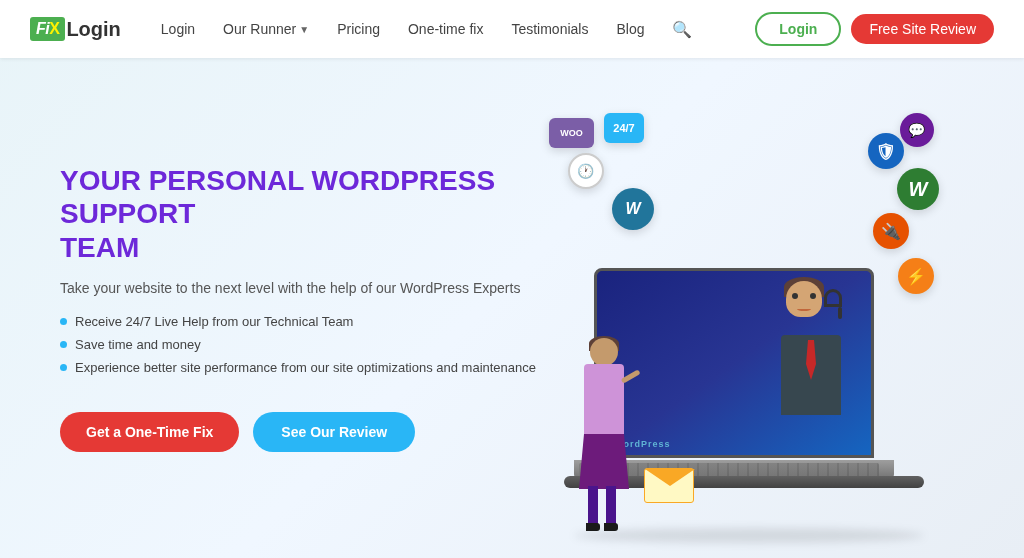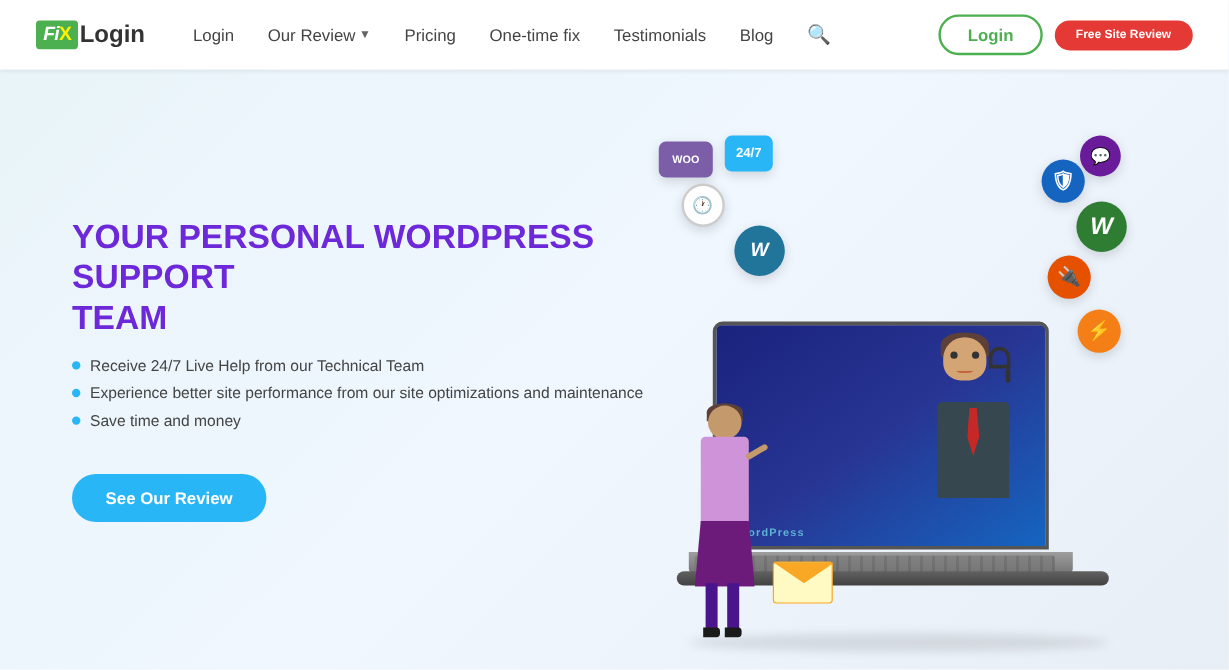--- a/index.html
+++ b/index.html
@@ -98,22 +98,22 @@
       font-weight: 600;
       cursor: pointer;
     }
 
     .btn-free-review {
       padding: 7px 18px;
       border: none;
       border-radius: 20px;
       background: #e53935;
       color: #fff;
-      font-size: 10px;
-      font-weight: 700;
+      font-size: 14px;
+      font-weight: 400;
       cursor: pointer;
       white-space: nowrap;
     }
 
     
     .hero {
       display: flex;
       height: calc(558px - 58px);
       align-items: center;
       padding: 0 60px;
@@ -592,21 +592,21 @@
   <a class="logo" href="#">
     <span class="logo-box">
       <span style="font-style:italic;">Fi</span><span style="color:#fff200;">X</span>
     </span>
     <span class="logo-runner">Login</span>
   </a>
 
   <nav>
     <a class="nav-link" href="#">Login</a>
     <a class="nav-link has-dropdown" href="#">
-      <span>Our Review</span>
+      <span>Our Runner</span>
       <span class="dropdown-arrow">▼</span>
     </a>
     <a class="nav-link" href="#">Pricing</a>
     <a class="nav-link" href="#">One-time fix</a>
     <a class="nav-link" href="#">Testimonials</a>
     <a class="nav-link" href="#">Blog</a>
     <span class="search-icon-btn">🔍</span>
   </nav>
 
   <div class="header-actions">
@@ -614,37 +614,39 @@
     <button class="btn-free-review">Free Site Review</button>
   </div>
 </header>
 
 <section class="hero">
   <div class="hero-content">
     <h1 class="hero-title">
       <span>YOUR PERSONAL WORDPRESS SUPPORT</span><br>
       <span>TEAM</span>
     </h1>
+    <p class="hero-subtitle">Take your website to the next level with the help of our WordPress Experts</p>
 
     <ul class="hero-bullets">
       <li>
         <span class="bullet-dot"></span>
         <span>Receive 24/7 Live Help from our Technical Team</span>
       </li>
       <li>
         <span class="bullet-dot"></span>
-        <span>Experience better site performance from our site optimizations and maintenance</span>
+        <span>Save time and money</span>
       </li>
       <li>
         <span class="bullet-dot"></span>
-        <span>Save time and money</span>
+        <span>Experience better site performance from our site optimizations and maintenance</span>
       </li>
     </ul>
 
     <div class="hero-buttons">
+      <button class="btn-one-time">Get a One-Time Fix</button>
       <button class="btn-see-plans">See Our Review</button>
     </div>
   </div>
 
   <div class="hero-illustration">
 
     <div class="float-icon icon-woo">
       <span>WOO</span>
     </div>
     <div class="float-icon icon-247">

